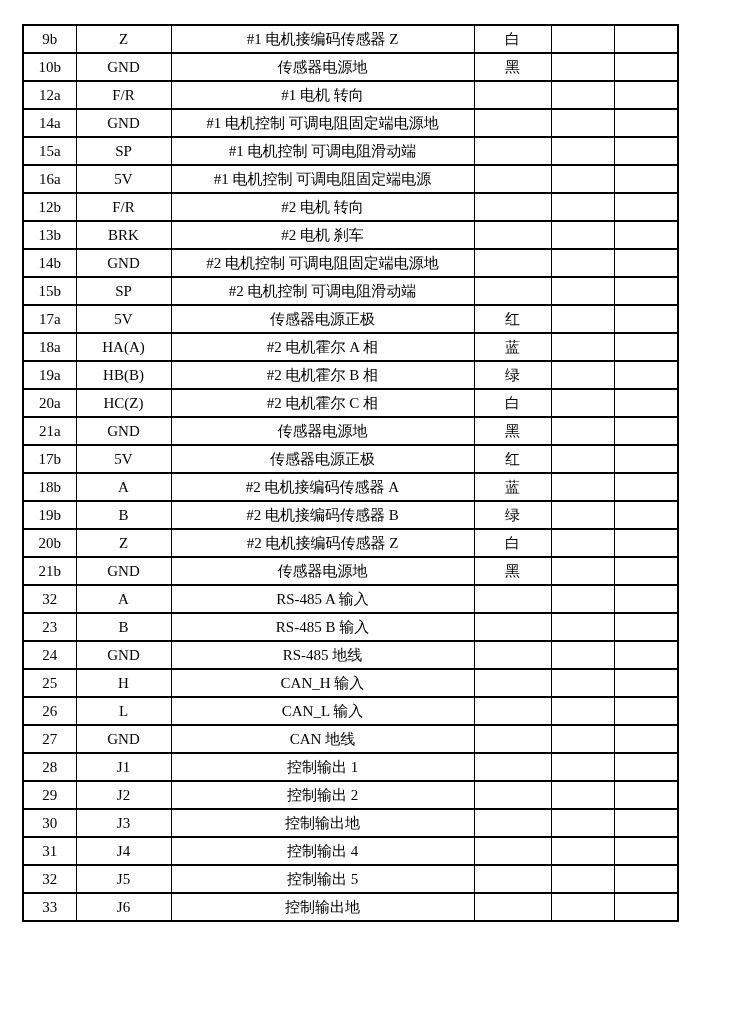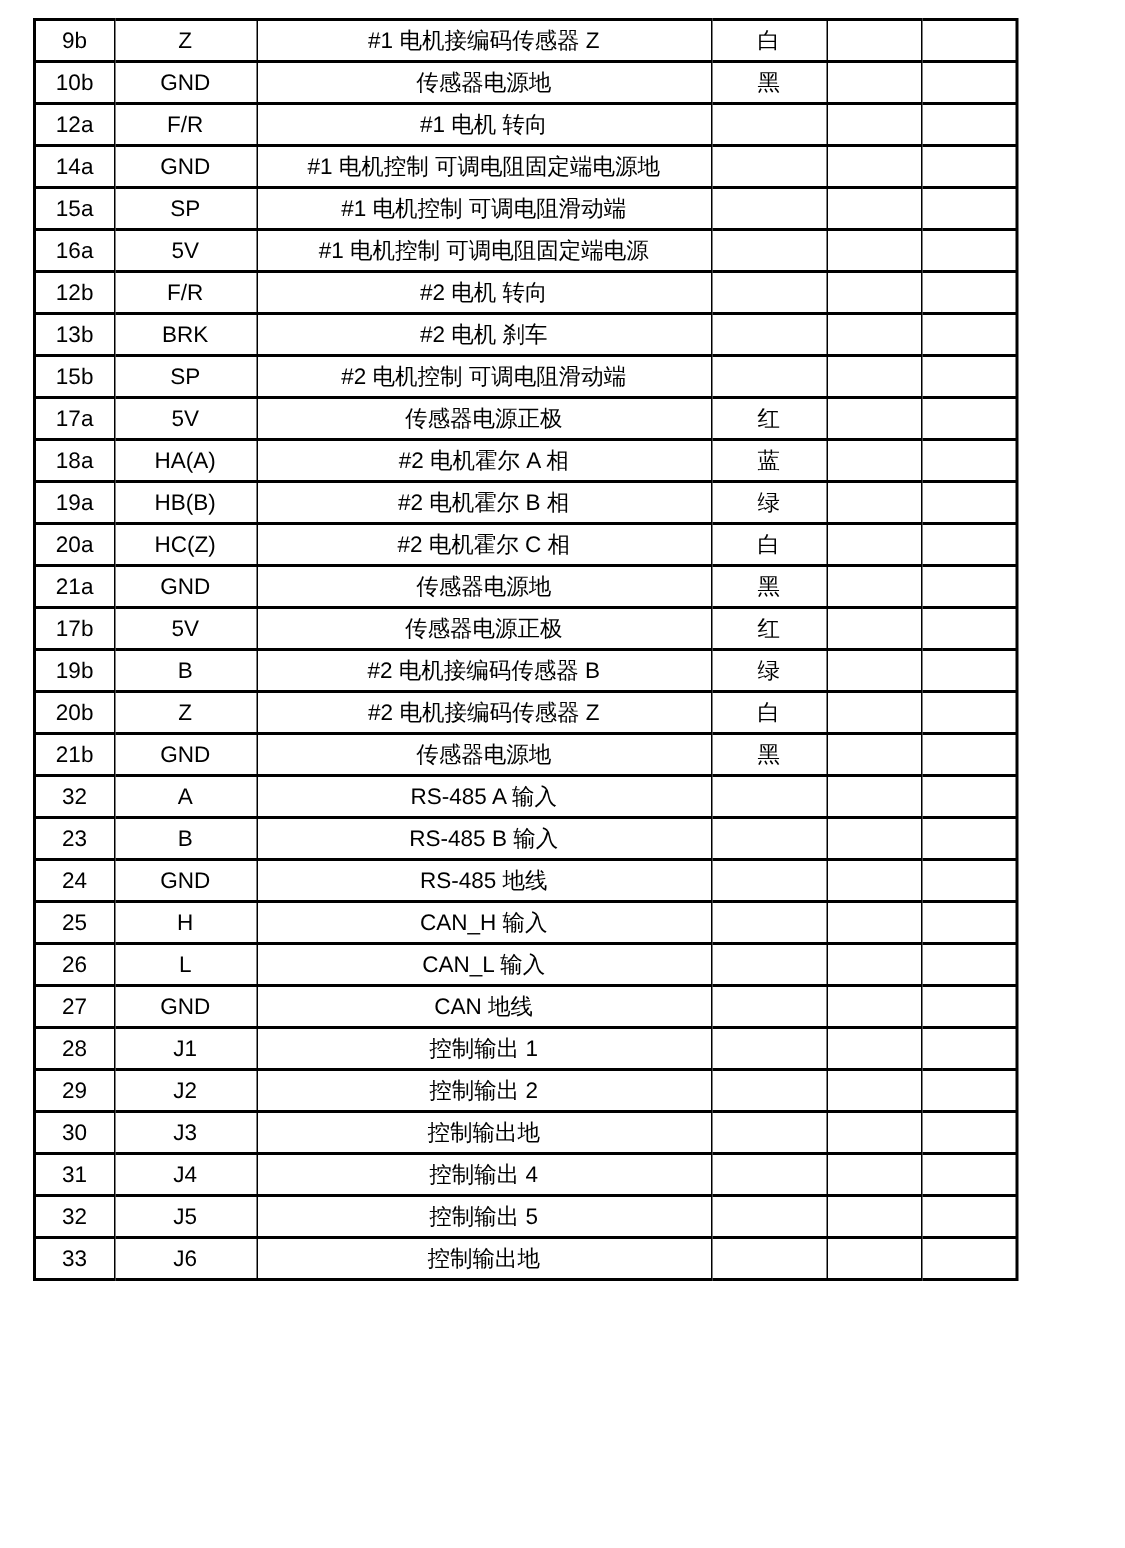--- a/index.html
+++ b/index.html
@@ -7,21 +7,22 @@
     padding: 0;
     width: 750px;
     height: 1032px;
     background: #ffffff;
     overflow: hidden;
     font-family: "Liberation Sans", "DejaVu Sans", sans-serif;
   }
   .table-wrap {
     position: absolute;
     left: 22px;
-    top: 12px;
+    top: 24px;
+    font-family: Liberation Serif, serif;
   }
   table.pin-table {
     border-collapse: collapse;
     table-layout: fixed;
     width: 655px;
     border: 2px solid #000000;
   }
   table.pin-table td {
     border-left: 1px solid #000000;
     border-right: 1px solid #000000;
@@ -115,20 +116,28 @@
         </tr>
         <tr>
           <td>13b</td>
           <td>BRK</td>
           <td>#2 电机 刹车</td>
           <td></td>
           <td></td>
           <td></td>
         </tr>
         <tr>
+          <td>14b</td>
+          <td>GND</td>
+          <td>#2 电机控制 可调电阻固定端电源地</td>
+          <td></td>
+          <td></td>
+          <td></td>
+        </tr>
+        <tr>
           <td>15b</td>
           <td>SP</td>
           <td>#2 电机控制 可调电阻滑动端</td>
           <td></td>
           <td></td>
           <td></td>
         </tr>
         <tr>
           <td>17a</td>
           <td>5V</td>
@@ -167,20 +176,28 @@
           <td>传感器电源地</td>
           <td>黑</td>
           <td></td>
           <td></td>
         </tr>
         <tr>
           <td>17b</td>
           <td>5V</td>
           <td>传感器电源正极</td>
           <td>红</td>
+          <td></td>
+          <td></td>
+        </tr>
+        <tr>
+          <td>18b</td>
+          <td>A</td>
+          <td>#2 电机接编码传感器 A</td>
+          <td>蓝</td>
           <td></td>
           <td></td>
         </tr>
         <tr>
           <td>19b</td>
           <td>B</td>
           <td>#2 电机接编码传感器 B</td>
           <td>绿</td>
           <td></td>
           <td></td>

